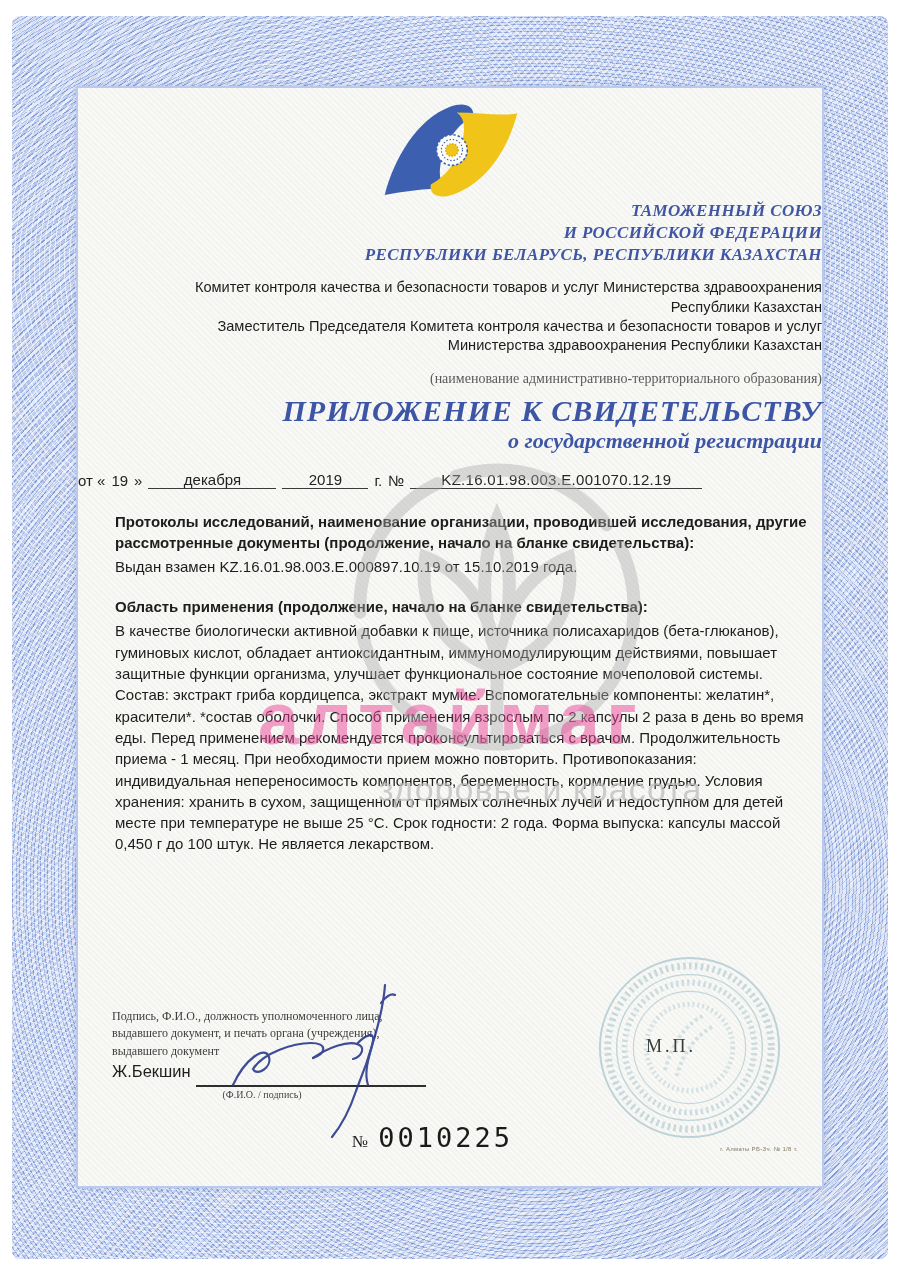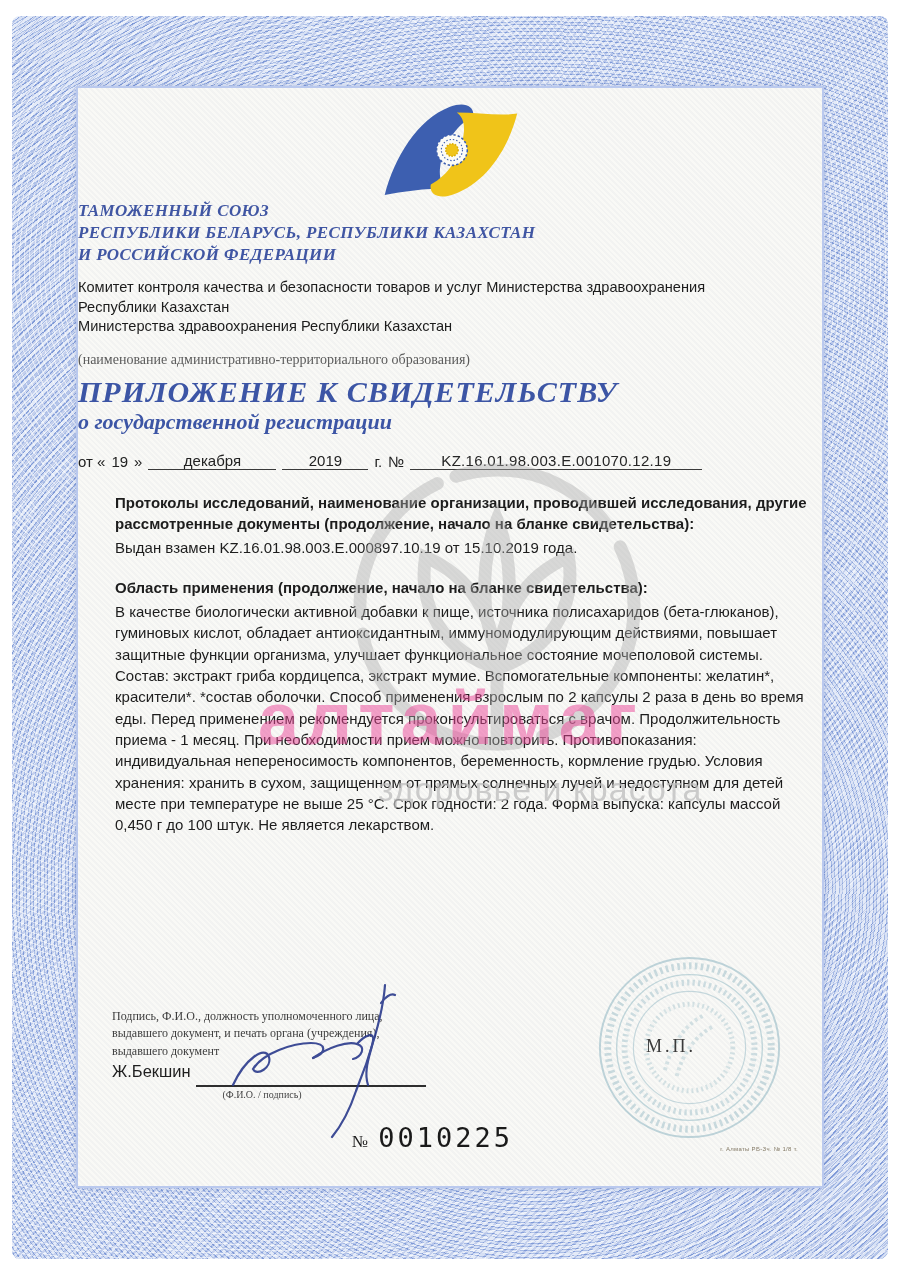--- a/index.html
+++ b/index.html
@@ -33,21 +33,21 @@
   
   .document{
     position:absolute;left:78px;right:78px;top:88px;bottom:86px;
     background:
       repeating-linear-gradient(45deg, rgba(120,130,160,.05) 0 2px, rgba(255,255,255,0) 2px 4px),
       #f9f9f6;
     box-shadow:0 0 0 2px #bac9ee, 0 0 8px rgba(90,110,180,.45);
     z-index:1;
   }
   .doc-inner{position:relative;width:100%;height:100%;z-index:3;}
-  .centered{text-align:left;}
+  .centered{text-align:right;}
   
   .logo-wrap{margin:14px auto 0;width:158px;height:96px;display:block;}
   .union{margin-top:2px;color:#4056a3;font-family:"Liberation Serif",serif;
     font-style:italic;font-weight:700;font-size:17px;line-height:1.28;letter-spacing:.4px;}
   .authority{margin-top:13px;color:#1c1c1c;font-size:14.6px;line-height:1.32;}
   .territory{margin-top:16px;color:#5a5a5a;font-size:14px;font-family:Liberation Serif, serif;}
   .title-main{margin-top:7px;color:#3c55a5;font-family:"Liberation Serif",serif;
     font-style:italic;font-weight:700;font-size:30px;letter-spacing:1px;line-height:1.1;}
   .title-sub{margin-top:2px;color:#3c55a5;font-family:"Liberation Serif",serif;
     font-style:italic;font-weight:700;font-size:22px;line-height:1.1;}
@@ -104,27 +104,28 @@
       <path d="M12,97 C22,58 46,18 80,5 C96,-1 106,5 104,15 C85,25 73,45 70,66 C68,78 71,86 77,90 C54,90 30,93 12,97 Z" fill="#3d5fb0"></path>
       <path d="M150,12 C140,51 116,85 84,96 C68,102 58,96 60,86 C79,76 91,56 94,35 C96,23 93,15 87,11 C110,11 132,15 150,12 Z" fill="#f0c419"></path>
       <circle cx="82" cy="50" r="16" fill="#fbfbf7" stroke="#3d5fb0" stroke-width="1.6" stroke-dasharray="2.5 2"></circle>
       <circle cx="82" cy="50" r="11" fill="none" stroke="#3d5fb0" stroke-width="1.2" stroke-dasharray="1.5 2"></circle>
       <circle cx="82" cy="50" r="6.5" fill="#f0c419"></circle>
       <circle cx="82" cy="50" r="6.5" fill="none" stroke="#d8a900" stroke-width="1.5" stroke-dasharray="1.5 1.5"></circle>
     </svg>
 
     <div class="union centered">
       <div>ТАМОЖЕННЫЙ СОЮЗ</div>
+      <div>И РОССИЙСКОЙ ФЕДЕРАЦИИ</div>
       <div>РЕСПУБЛИКИ БЕЛАРУСЬ, РЕСПУБЛИКИ КАЗАХСТАН</div>
-      <div>И РОССИЙСКОЙ ФЕДЕРАЦИИ</div>
     </div>
 
     <div class="authority centered">
       <div>Комитет контроля качества и безопасности товаров и услуг Министерства здравоохранения</div>
       <div>Республики Казахстан</div>
+      <div>Заместитель Председателя Комитета контроля качества и безопасности товаров и услуг</div>
       <div>Министерства здравоохранения Республики Казахстан</div>
     </div>
 
     <div class="territory centered">(наименование административно-территориального образования)</div>
 
     <div class="title-main centered">ПРИЛОЖЕНИЕ К СВИДЕТЕЛЬСТВУ</div>
     <div class="title-sub centered">о государственной регистрации</div>
 
     <div class="dateline">
       <span class="dl-seg">от «</span>

